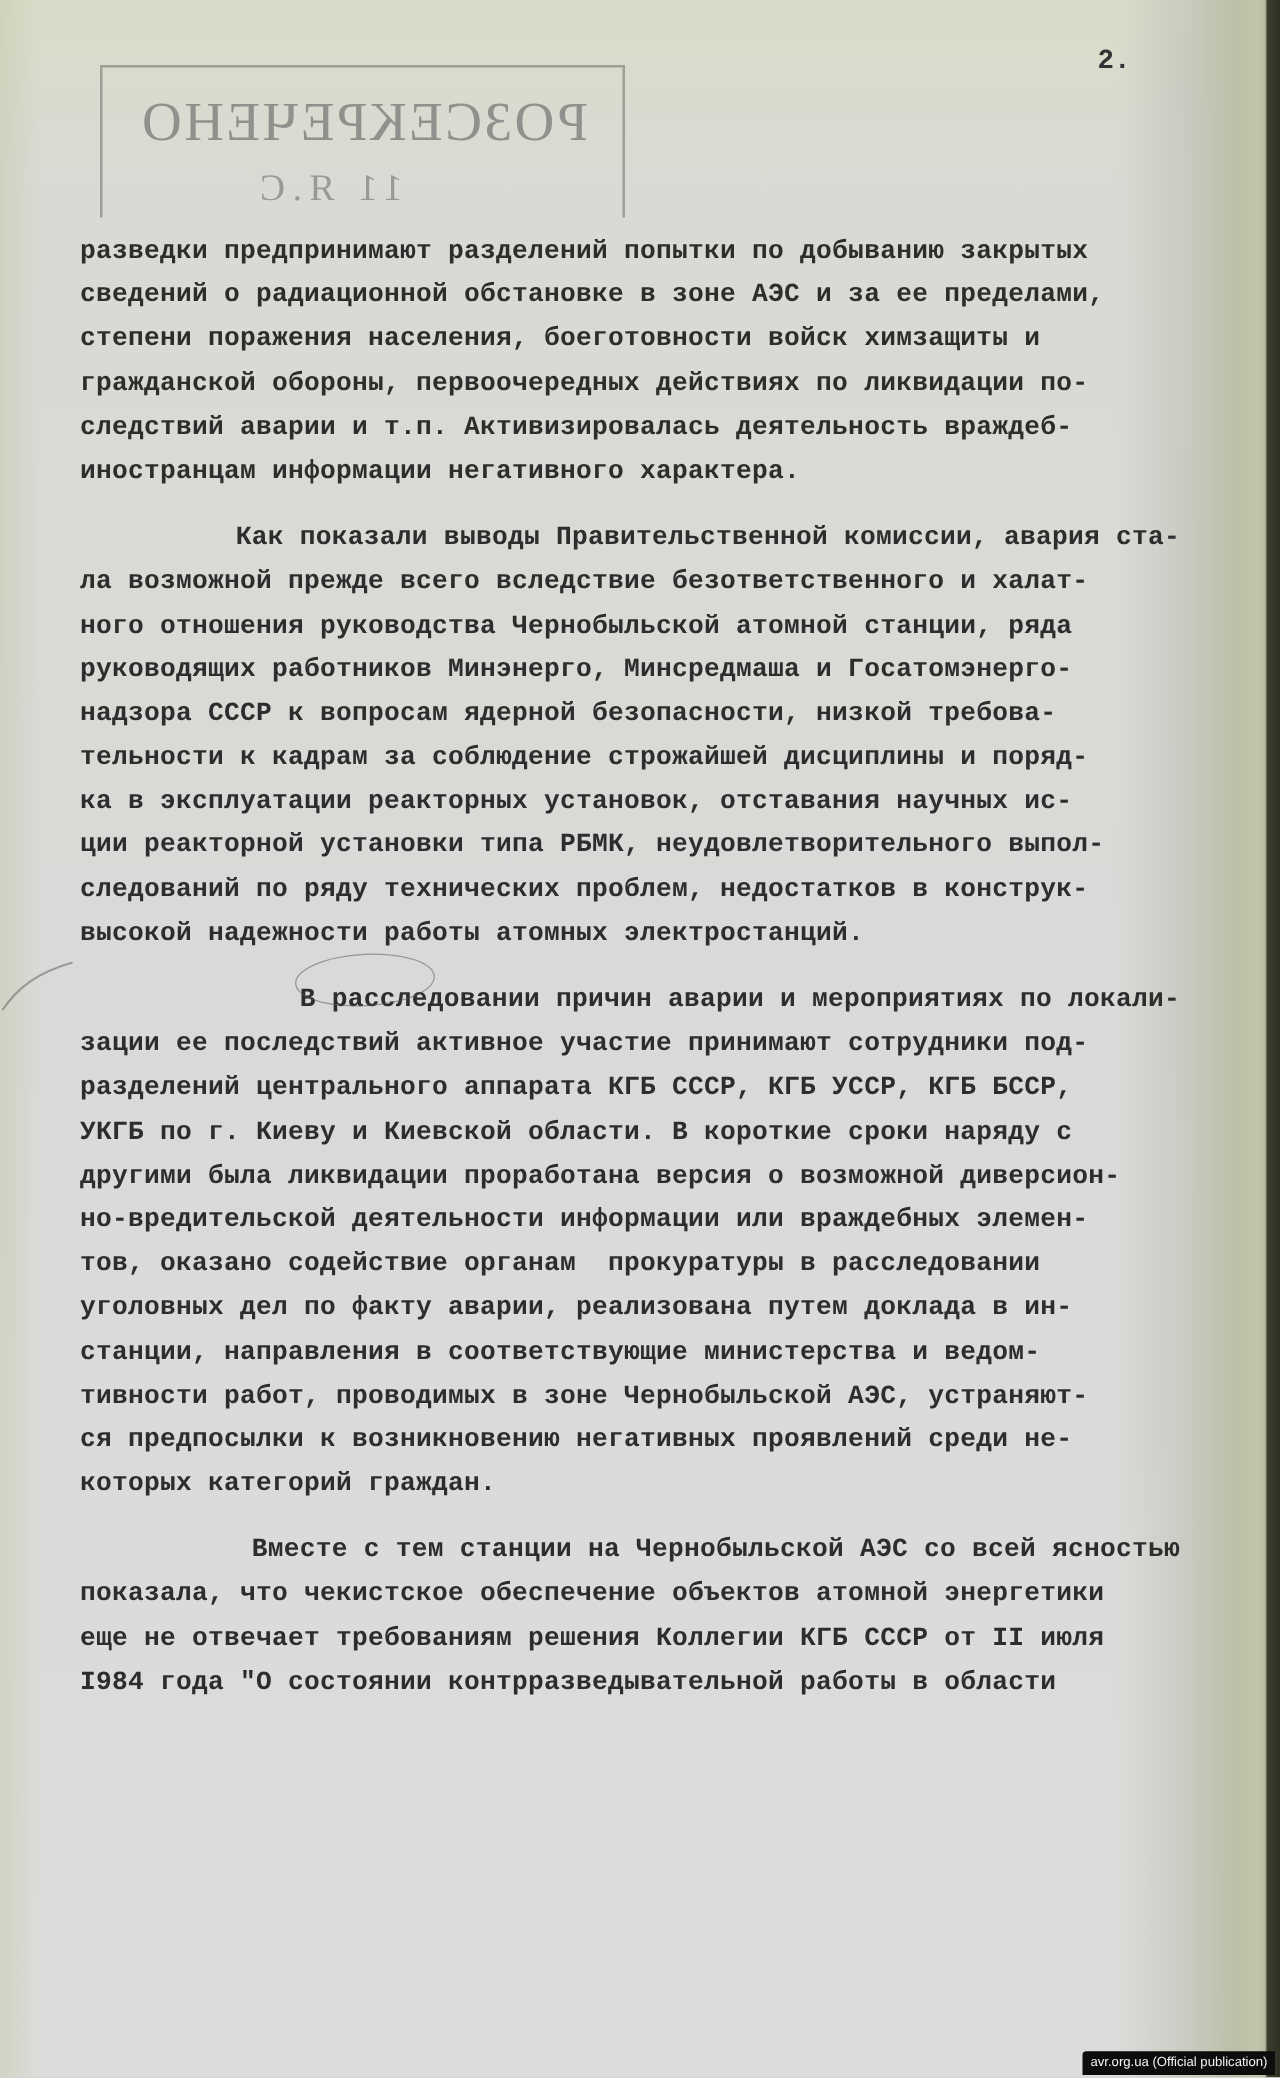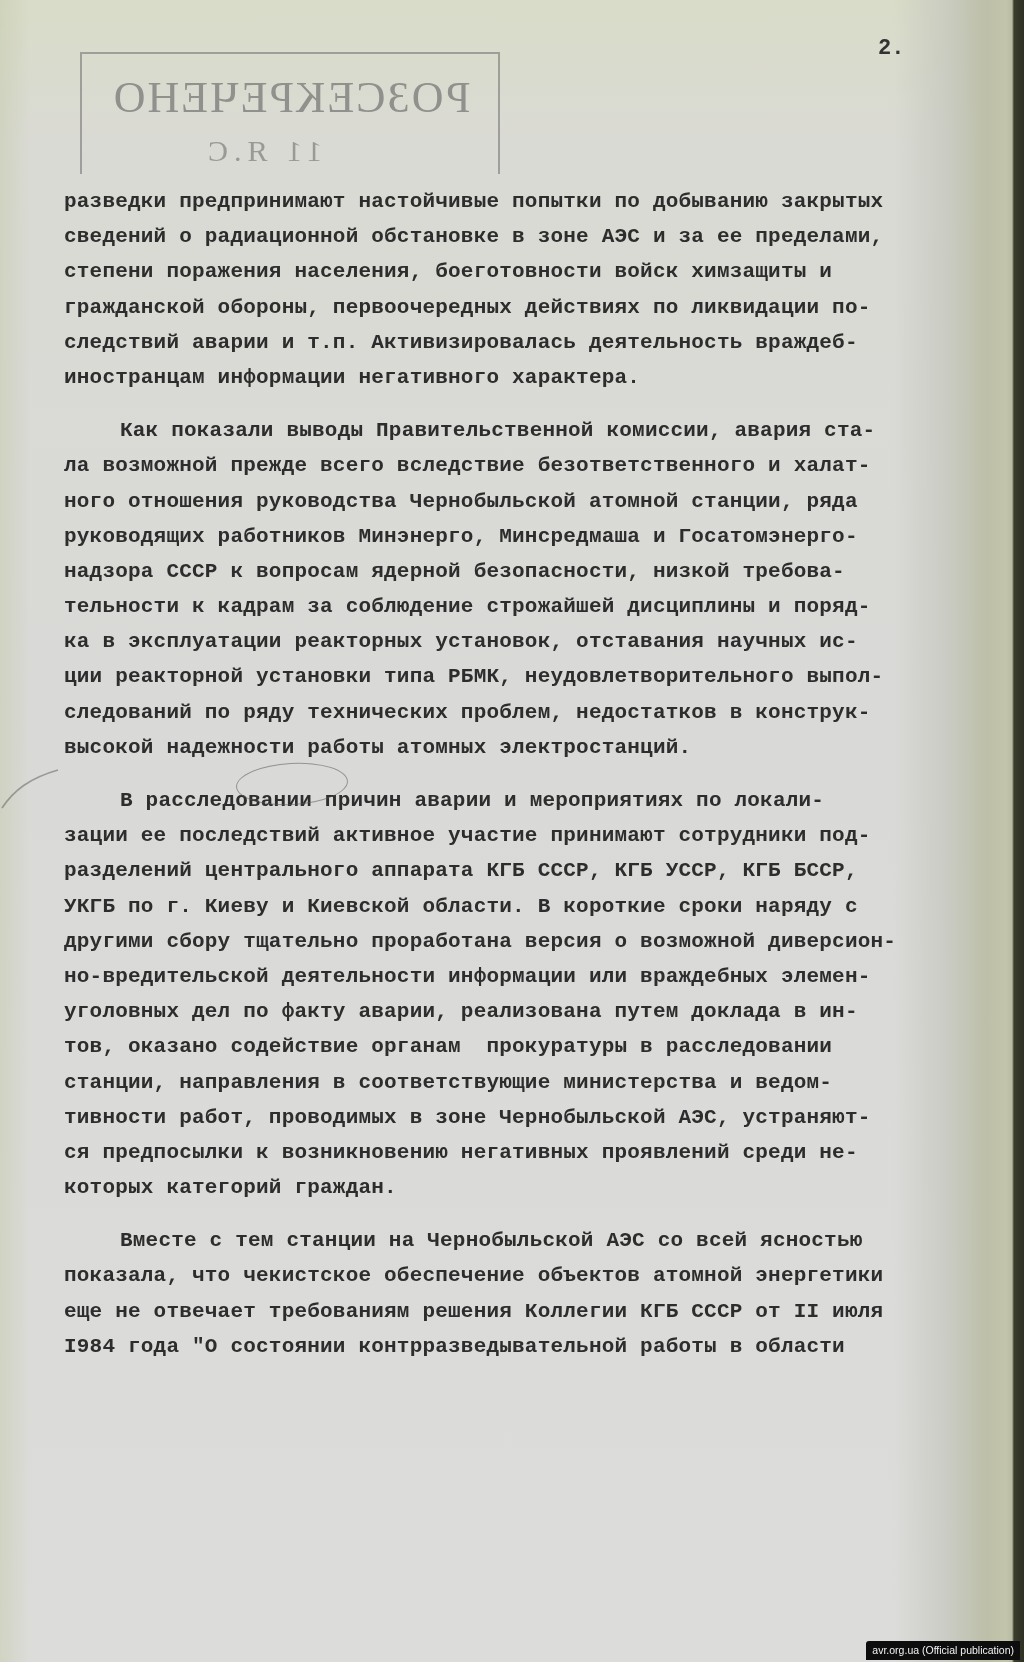--- a/index.html
+++ b/index.html
@@ -93,21 +93,21 @@
       font-size: 21px;
       font-weight: bold;
       white-space: pre;
       letter-spacing: 0.2px;
       color: #2d2d2d;
     }
     .para-gap {
       display: block;
       height: 18px;
     }
-    .indent { padding-left: 56px; }
+    .indent { padding-left: 56px; text-align: right; }
     .circle-mark {
       position: absolute;
       top: 763px;
       left: 236px;
       width: 110px;
       height: 40px;
       border: 1.5px solid rgba(90,90,90,0.55);
       border-radius: 50%;
       transform: rotate(-3deg);
       pointer-events: none;
@@ -143,21 +143,21 @@
   <div class="page-number">2.</div>
 
   <div class="stamp">
     <div class="stamp-text">РОЗСЕКРЕЧЕНО</div>
     <div class="stamp-date">11 Я.С</div>
   </div>
 
   <div class="body-text">
 
     <div>
-      <span class="line">разведки предпринимают настойчивые попытки по добыванию закрытых</span>
+      <span class="line">разведки предпринимают разделений попытки по добыванию закрытых</span>
       <span class="line">сведений о радиационной обстановке в зоне АЭС и за ее пределами,</span>
       <span class="line">степени поражения населения, боеготовности войск химзащиты и</span>
       <span class="line">гражданской обороны, первоочередных действиях по ликвидации по-</span>
       <span class="line">следствий аварии и т.п. Активизировалась деятельность враждеб-</span>
       <span class="line">иностранцам информации негативного характера.</span>
     </div>
     <span class="para-gap"></span>
 
     <div>
       <span class="line indent">Как показали выводы Правительственной комиссии, авария ста-</span>
@@ -171,24 +171,24 @@
       <span class="line">следований по ряду технических проблем, недостатков в конструк-</span>
       <span class="line">высокой надежности работы атомных электростанций.</span>
     </div>
     <span class="para-gap"></span>
 
     <div>
       <span class="line indent">В расследовании причин аварии и мероприятиях по локали-</span>
       <span class="line">зации ее последствий активное участие принимают сотрудники под-</span>
       <span class="line">разделений центрального аппарата КГБ СССР, КГБ УССР, КГБ БССР,</span>
       <span class="line">УКГБ по г. Киеву и Киевской области. В короткие сроки наряду с</span>
-      <span class="line">другими сбору тщательно проработана версия о возможной диверсион-</span>
+      <span class="line">другими была ликвидации проработана версия о возможной диверсион-</span>
       <span class="line">но-вредительской деятельности информации или враждебных элемен-</span>
+      <span class="line">тов, оказано содействие органам  прокуратуры в расследовании</span>
       <span class="line">уголовных дел по факту аварии, реализована путем доклада в ин-</span>
-      <span class="line">тов, оказано содействие органам  прокуратуры в расследовании</span>
       <span class="line">станции, направления в соответствующие министерства и ведом-</span>
       <span class="line">тивности работ, проводимых в зоне Чернобыльской АЭС, устраняют-</span>
       <span class="line">ся предпосылки к возникновению негативных проявлений среди не-</span>
       <span class="line">которых категорий граждан.</span>
     </div>
     <span class="para-gap"></span>
 
     <div>
       <span class="line indent">Вместе с тем станции на Чернобыльской АЭС со всей ясностью</span>
       <span class="line">показала, что чекистское обеспечение объектов атомной энергетики</span>

